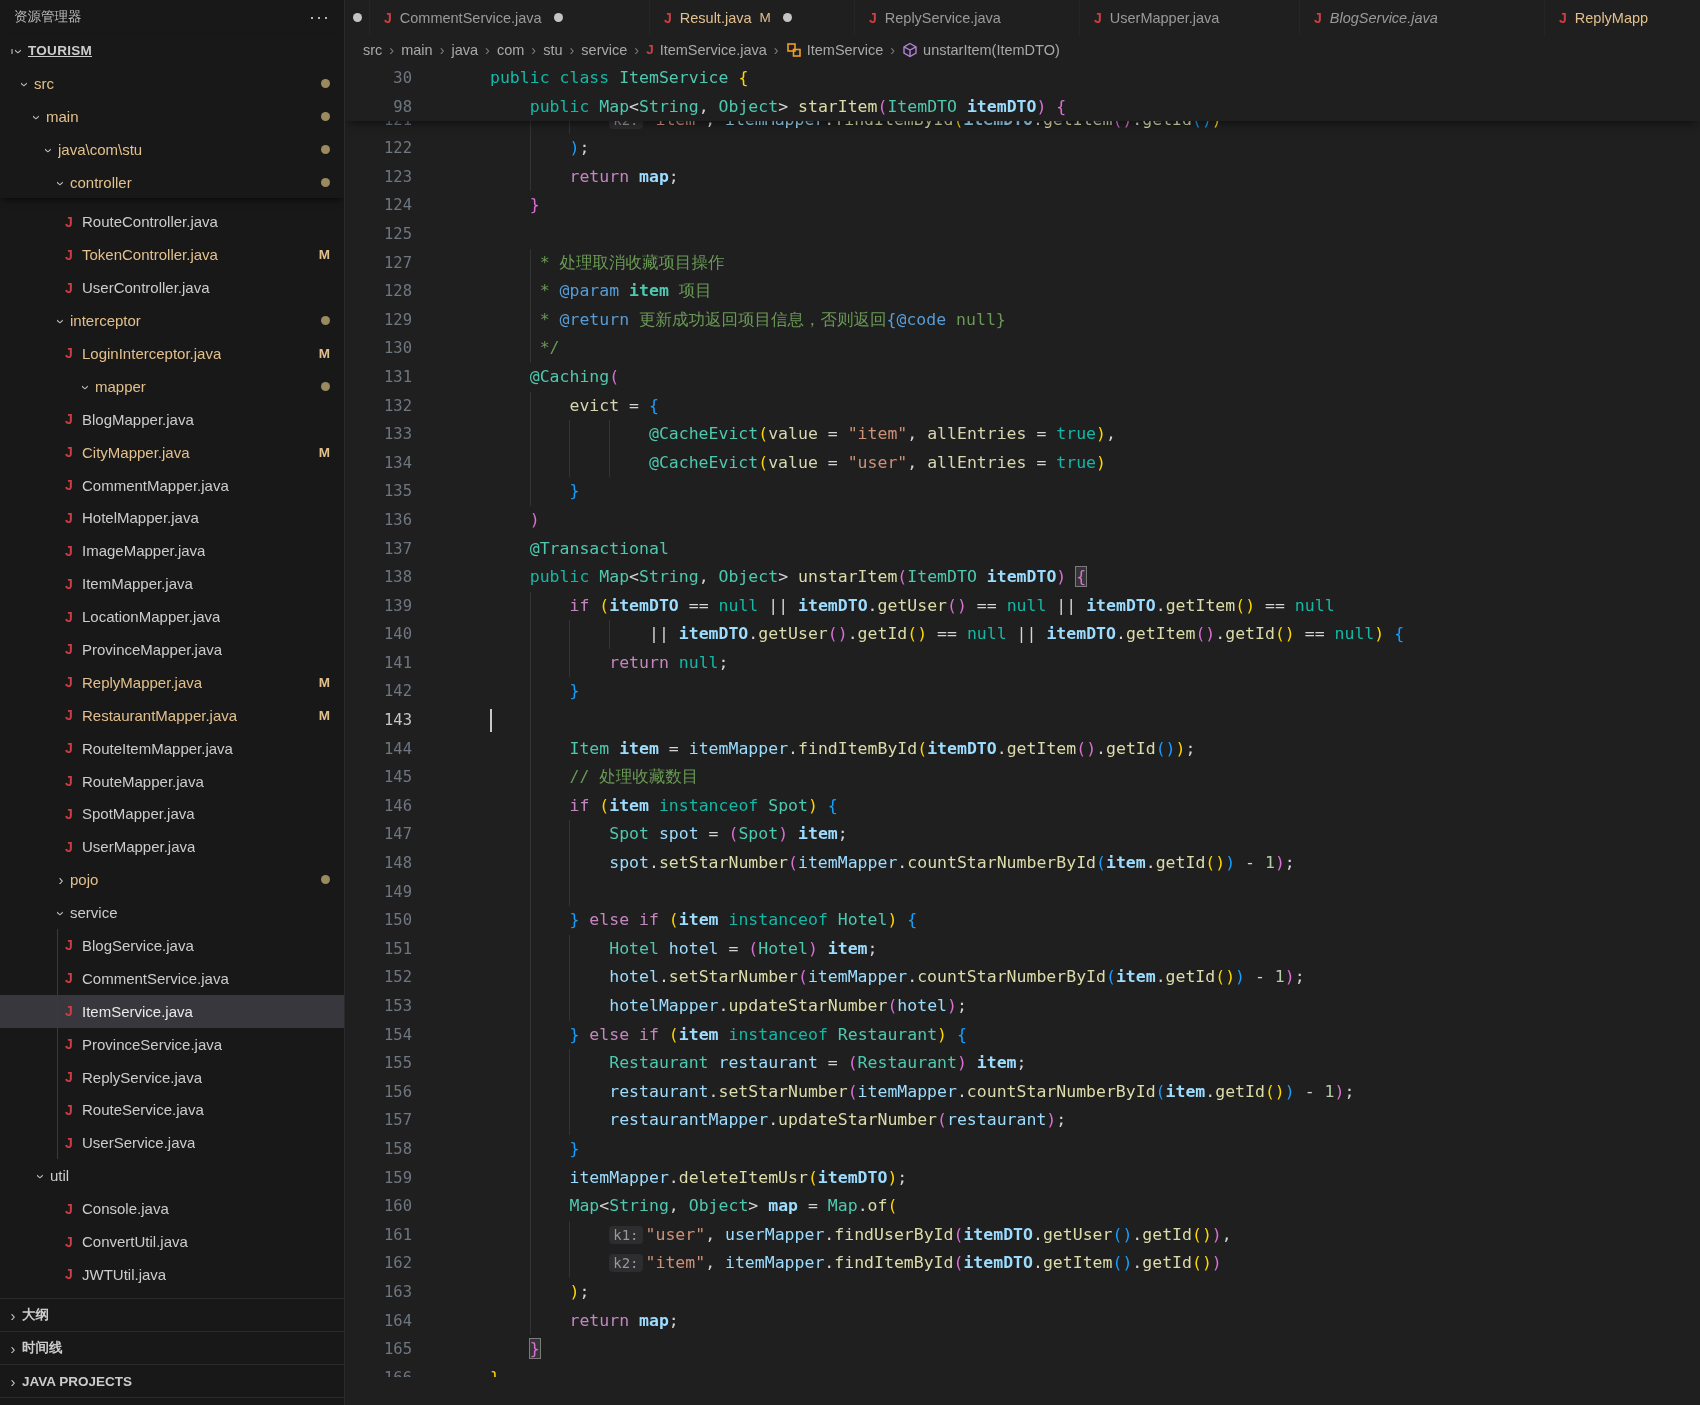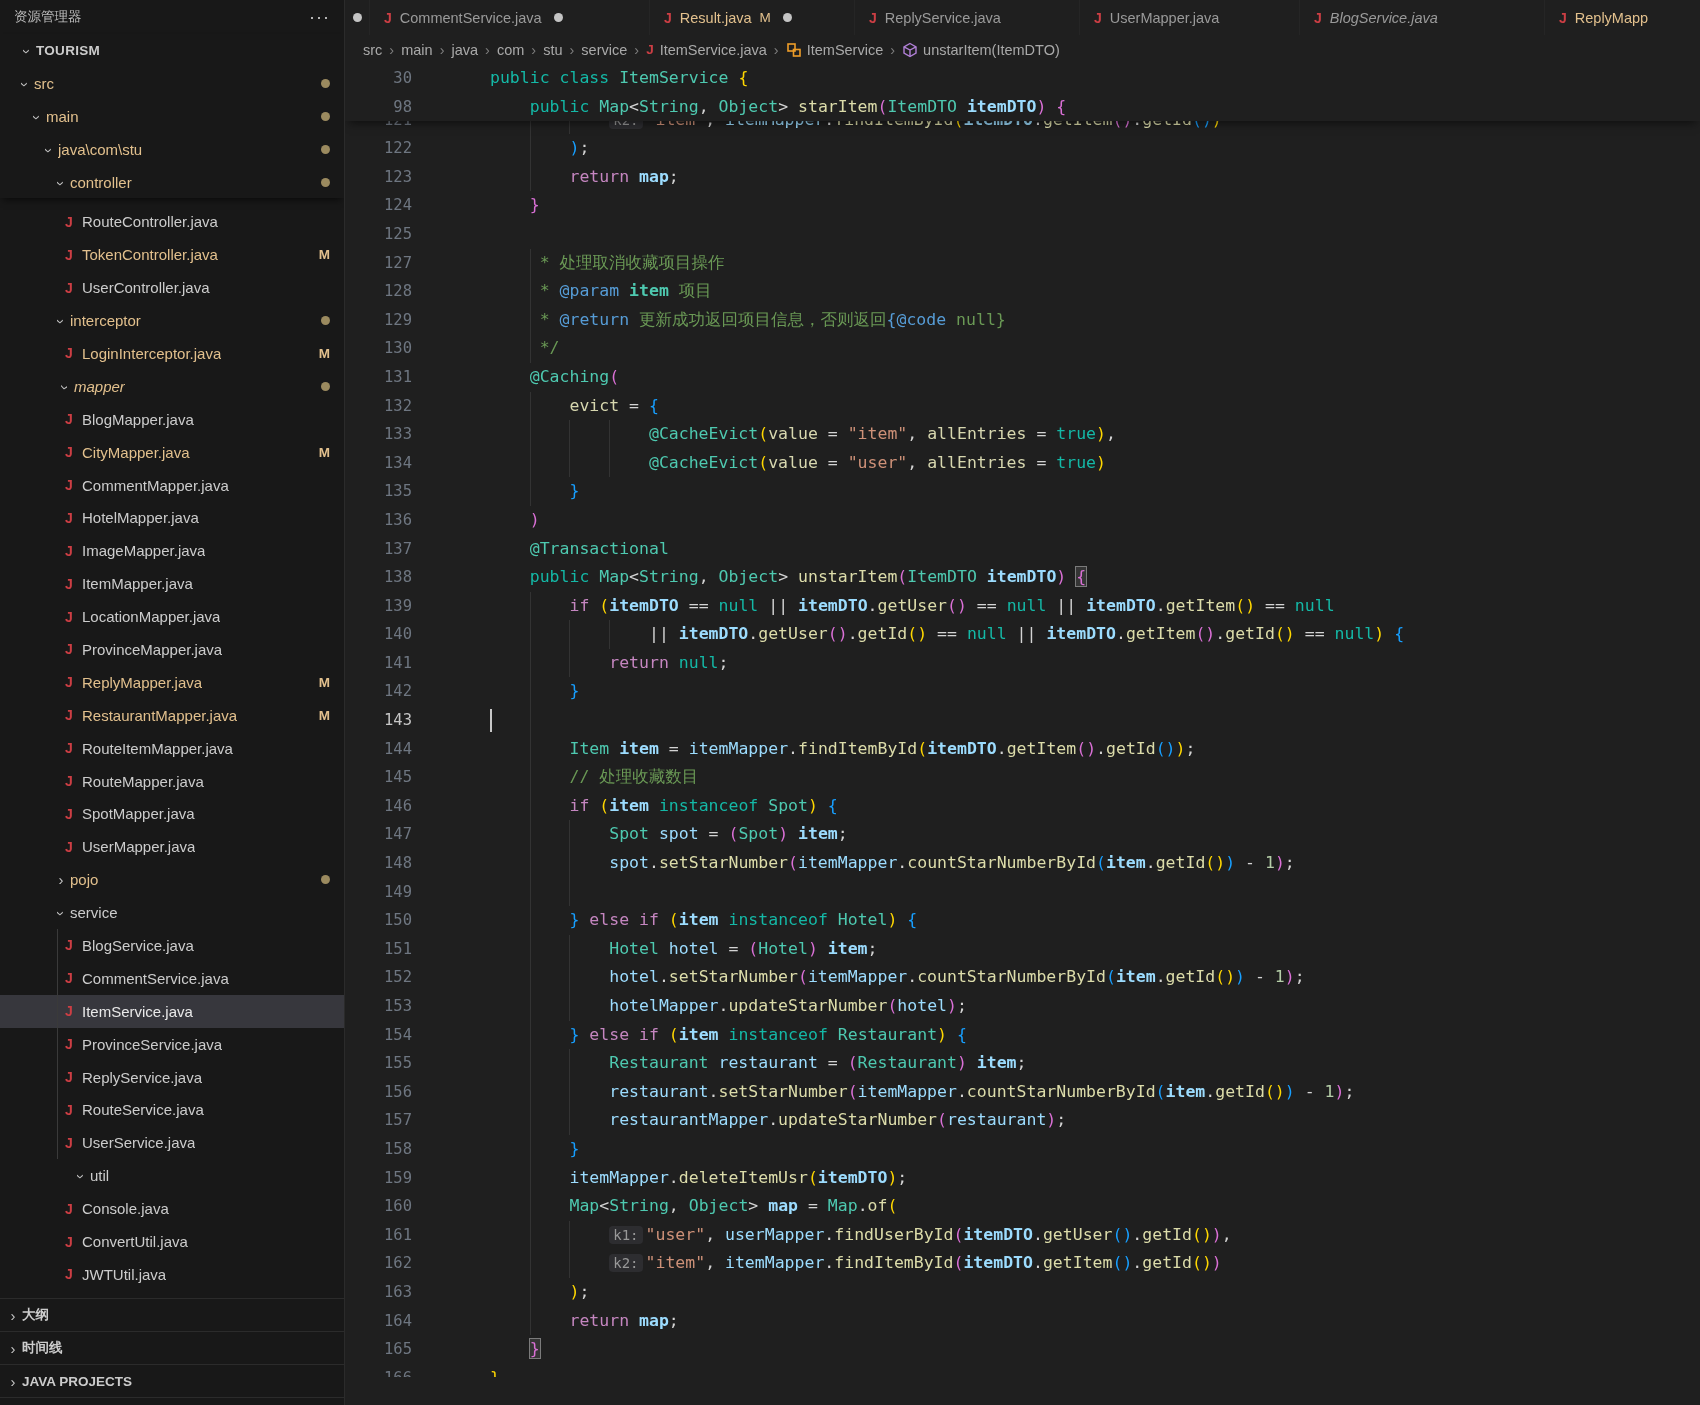--- a/index.html
+++ b/index.html
@@ -98,21 +98,21 @@
 
 <div id="app">
 
   <div id="sidebar">
     <div id="side-header">
       <span>资源管理器</span>
       <span class="spacer"></span>
       <span id="side-menu-dots">···</span>
     </div>
     <div id="sticky-tree">
-        <div class="trow root" style="padding-left: 18px;">
+        <div class="trow root" style="padding-left: 10px; text-decoration: underline;">
           <span class="chev exp">›</span>
           <span class="lbl">TOURISM</span>
         </div>
         <div class="trow modified" style="padding-left: 16px;">
           <span class="chev exp">›</span>
           <span class="lbl">src</span>
           <span class="right">
             <span class="dot"></span>
           </span>
         </div>
@@ -162,21 +162,21 @@
             <span class="dot"></span>
           </span>
         </div>
         <div class="trow modified" style="padding-left: 60px;">
           <span class="jicon">J</span>
           <span class="lbl">LoginInterceptor.java</span>
           <span class="right">
             <span class="mbadge">M</span>
           </span>
         </div>
-        <div class="trow modified" style="padding-left: 56px; font-style: italic;">
+        <div class="trow modified" style="padding-left: 77px;">
           <span class="chev exp">›</span>
           <span class="lbl">mapper</span>
           <span class="right">
             <span class="dot"></span>
           </span>
         </div>
         <div class="trow" style="padding-left: 60px;">
           <span class="jicon">J</span>
           <span class="lbl">BlogMapper.java</span>
         </div>
@@ -280,21 +280,21 @@
         <div class="trow" style="padding-left: 60px;">
           <i class="vguide"></i>
           <span class="jicon">J</span>
           <span class="lbl">RouteService.java</span>
         </div>
         <div class="trow" style="padding-left: 60px;">
           <i class="vguide"></i>
           <span class="jicon">J</span>
           <span class="lbl">UserService.java</span>
         </div>
-        <div class="trow" style="padding-left: 72px;">
+        <div class="trow" style="padding-left: 32px;">
           <span class="chev exp">›</span>
           <span class="lbl">util</span>
         </div>
         <div class="trow" style="padding-left: 60px;">
           <span class="jicon">J</span>
           <span class="lbl">Console.java</span>
         </div>
         <div class="trow" style="padding-left: 60px;">
           <span class="jicon">J</span>
           <span class="lbl">ConvertUtil.java</span>

